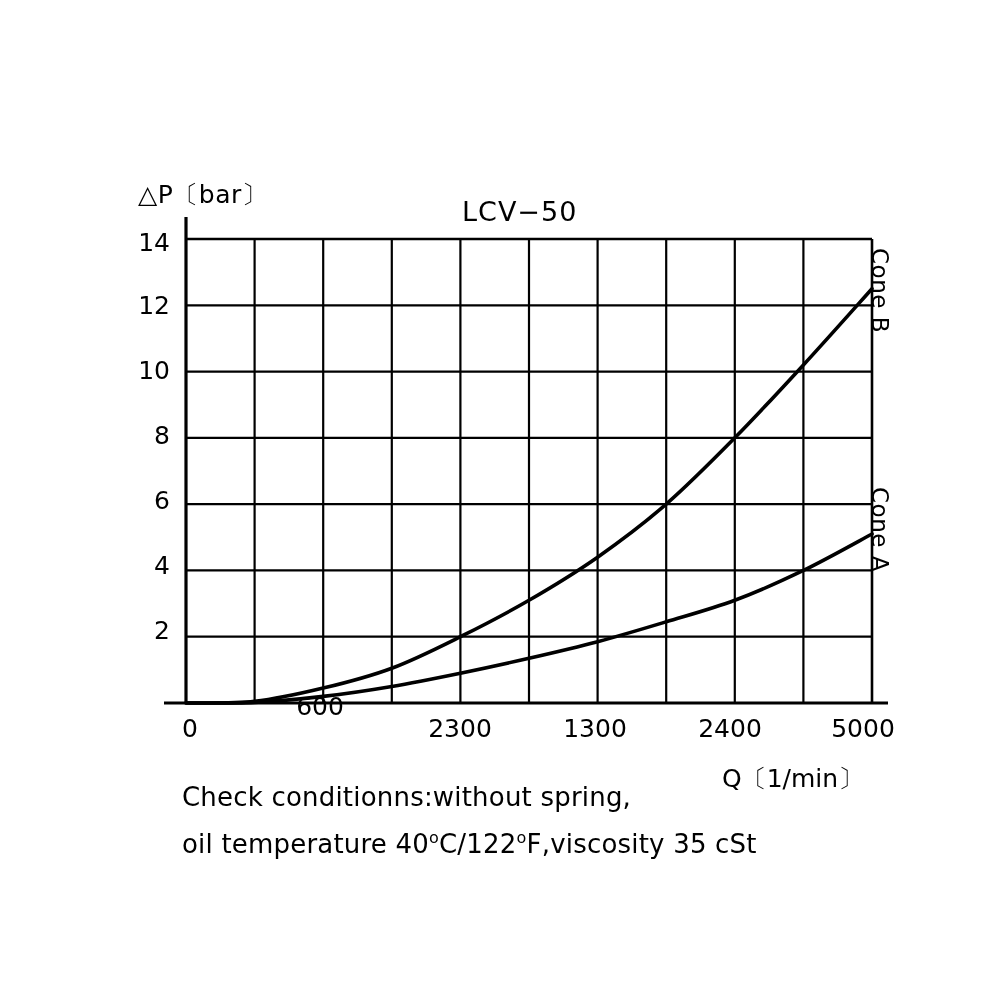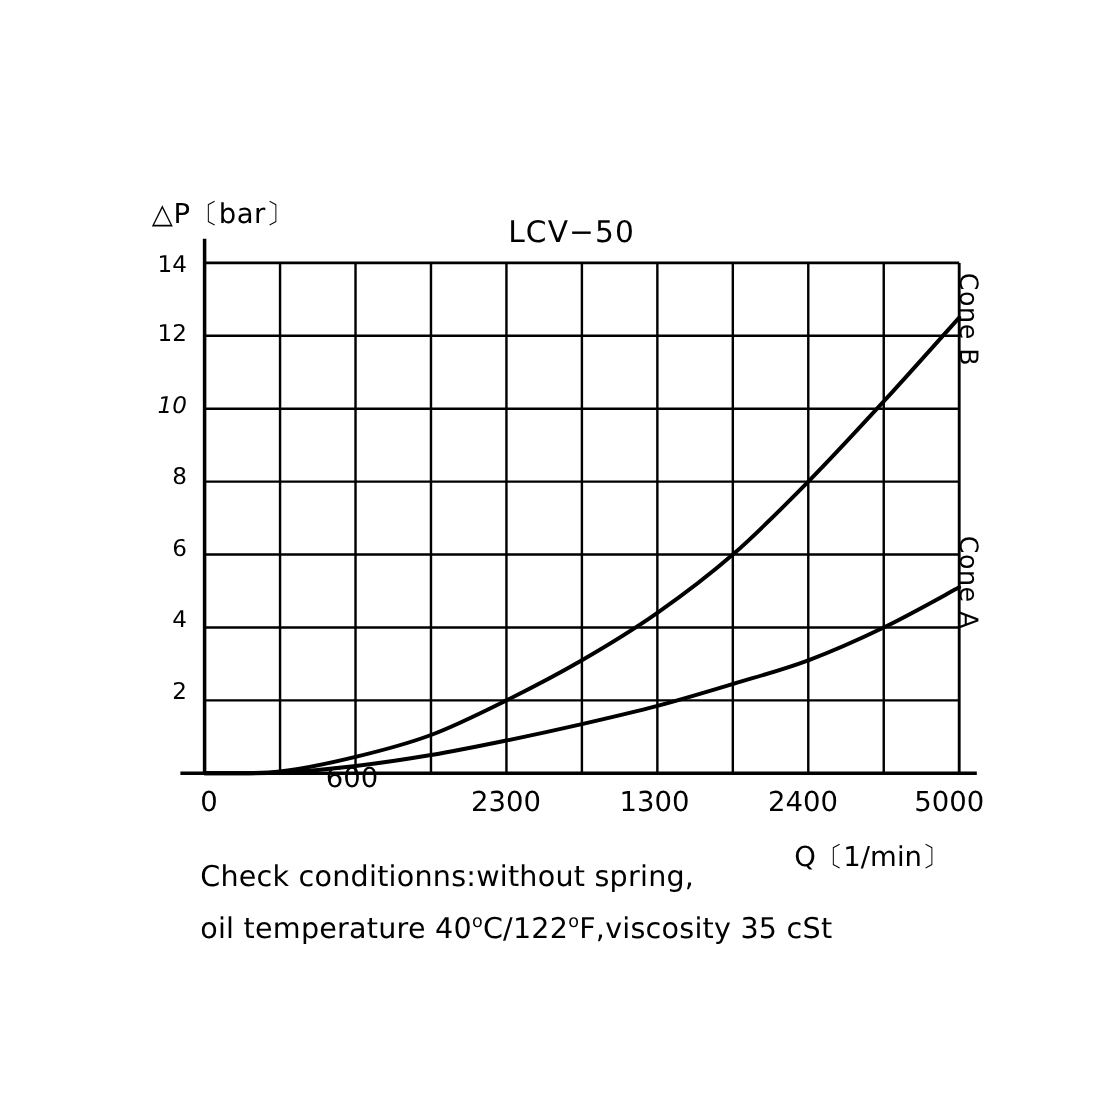--- a/index.html
+++ b/index.html
@@ -39,21 +39,21 @@
   }
   .xlabel-bottom {
     position: absolute;
     left: 722px;
     top: 762px;
     font-size: 25px;
     white-space: nowrap;
   }
   .ytick {
     position: absolute;
-    font-size: 21px;
+    font-size: 25px;
     text-align: right;
     width: 40px;
     white-space: nowrap;
   }
   .xtick {
     position: absolute;
     font-size: 25px;
     text-align: center;
     white-space: nowrap;
   }
@@ -84,21 +84,21 @@
 </head>
 <body>
 
 <div id="stage">
 
   <div class="ylabel-top">△P〔bar〕</div>
   <div class="chart-title">LCV−50</div>
 
   <div class="ytick" style="left:130px; top:228px;">14</div>
   <div class="ytick" style="left:130px; top:291px;">12</div>
-  <div class="ytick" style="left:130px; top:356px;font-style:italic;">10</div>
+  <div class="ytick" style="left:130px; top:356px;">10</div>
   <div class="ytick" style="left:130px; top:421px;">8</div>
   <div class="ytick" style="left:130px; top:486px;">6</div>
   <div class="ytick" style="left:130px; top:551px;">4</div>
   <div class="ytick" style="left:130px; top:616px;">2</div>
 
   <div class="xtick" style="left:160px; top:714px; width:60px;">0</div>
   <div class="xtick" style="left:280px; top:692px; width:80px;">600</div>
   <div class="xtick" style="left:415px; top:714px; width:90px;">2300</div>
   <div class="xtick" style="left:550px; top:714px; width:90px;">1300</div>
   <div class="xtick" style="left:685px; top:714px; width:90px;">2400</div>

